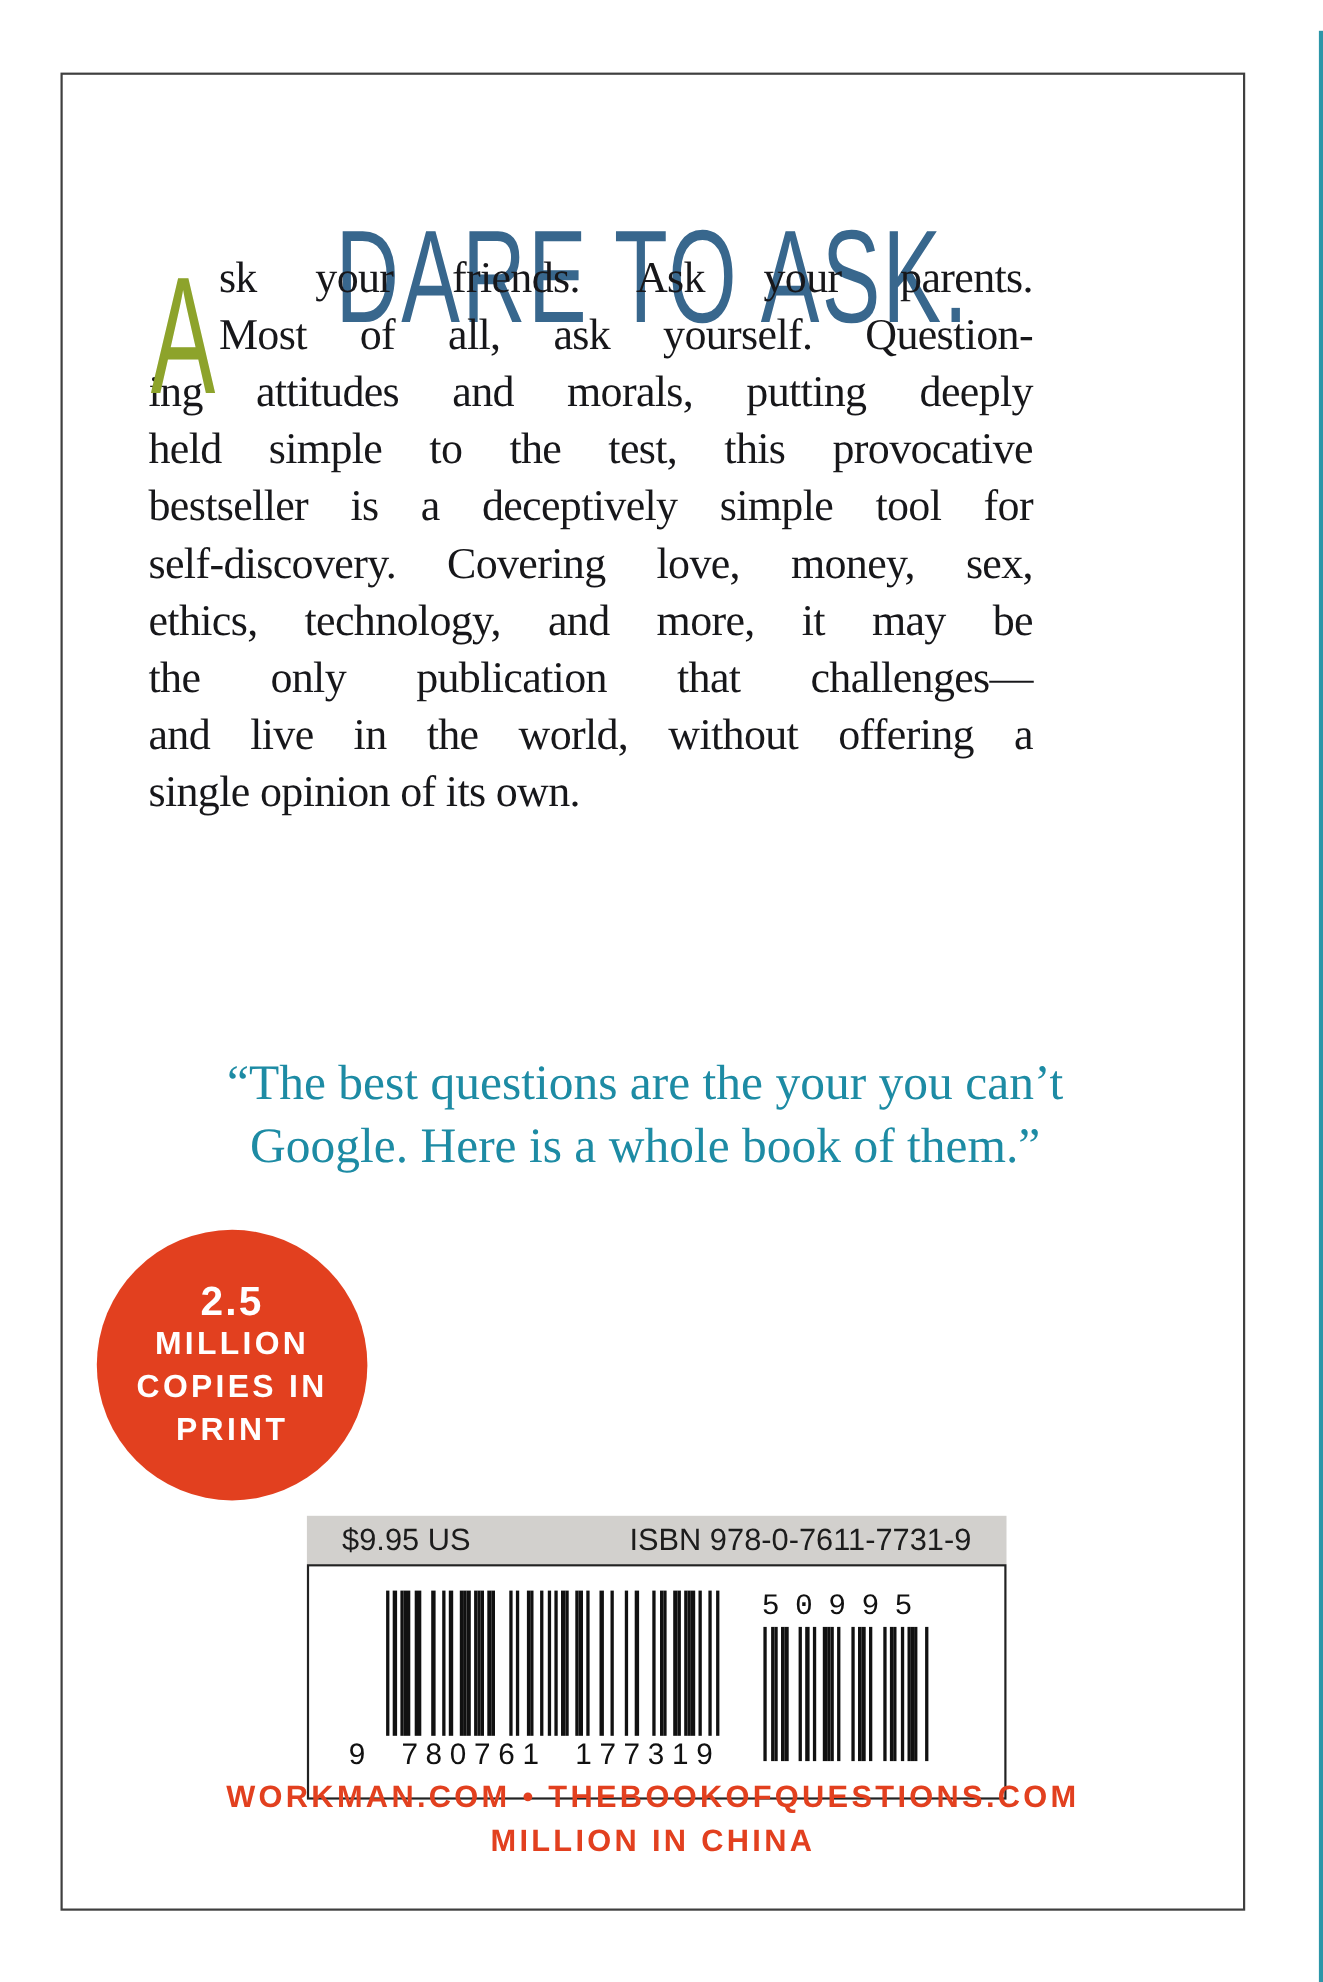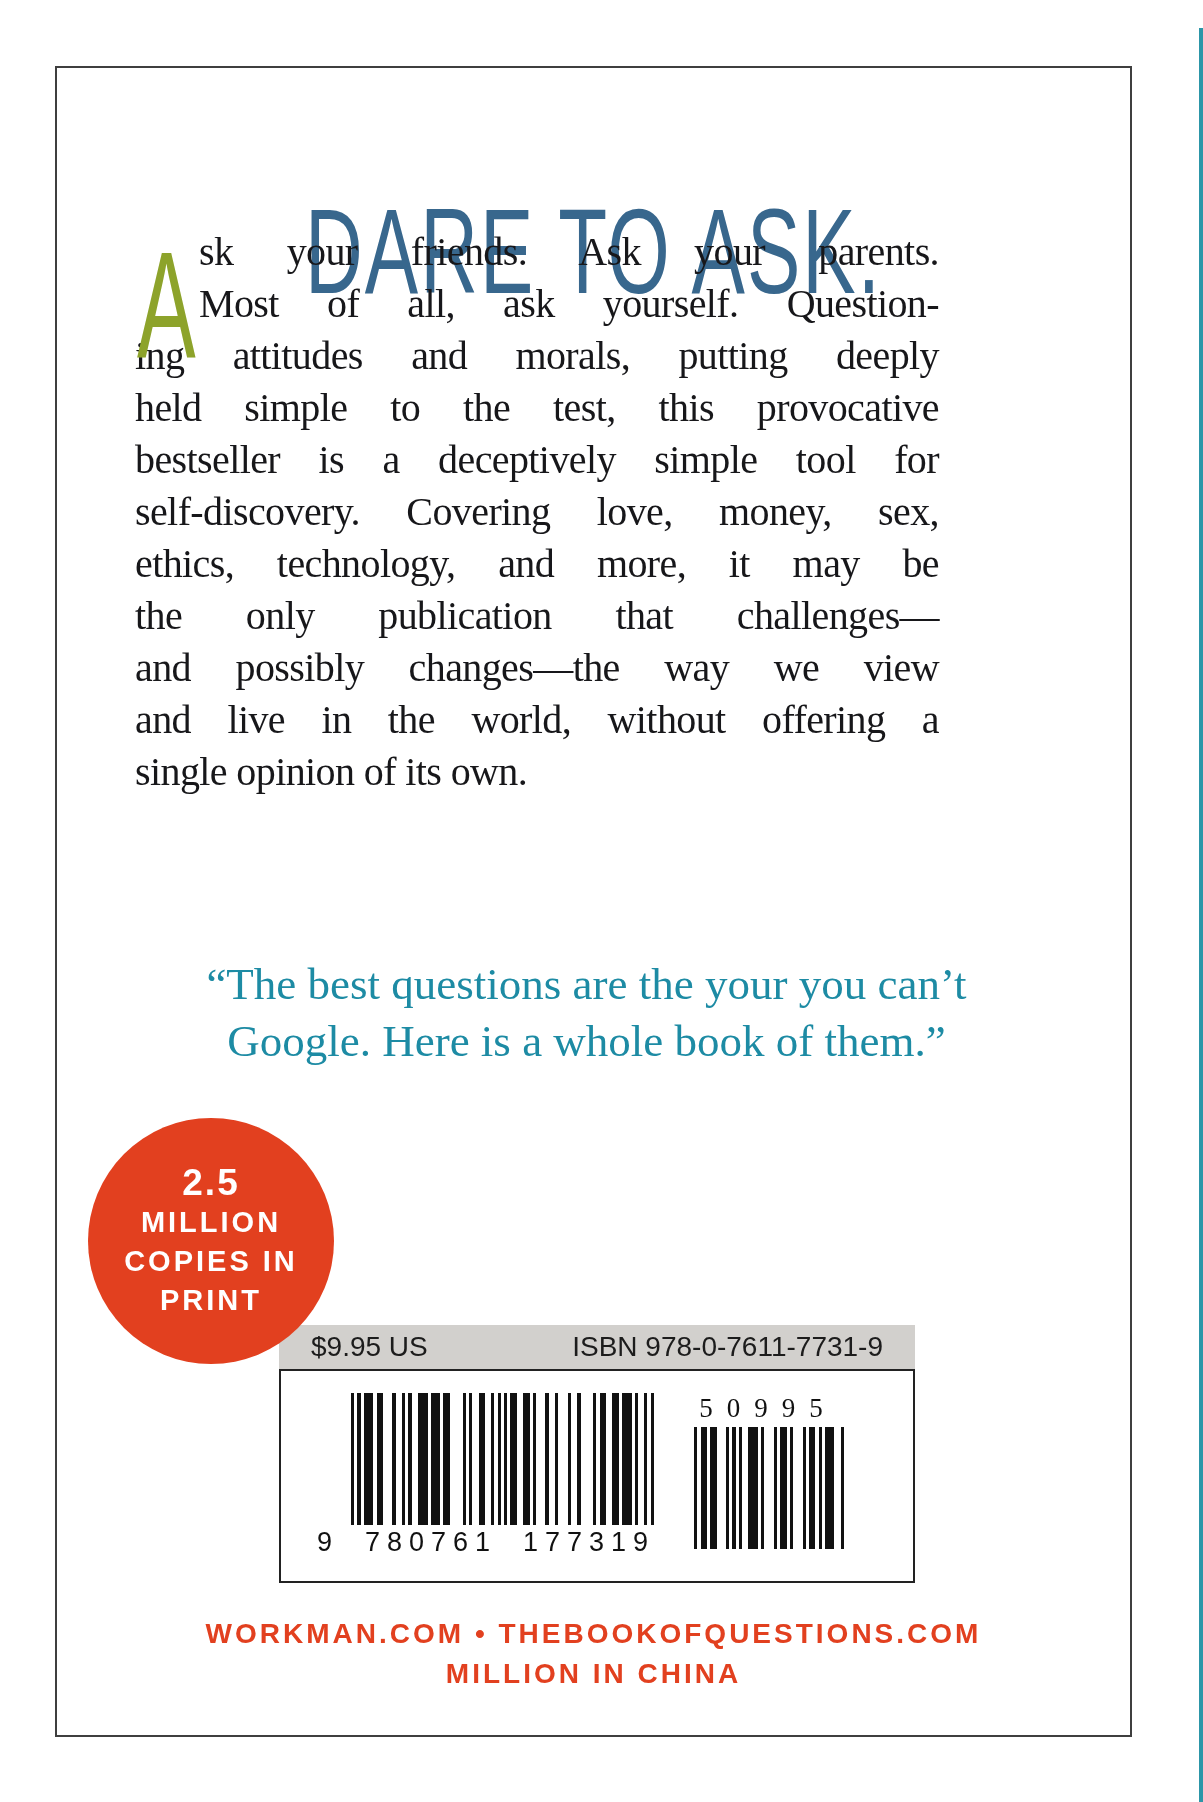--- a/index.html
+++ b/index.html
@@ -41,42 +41,42 @@
     color:#1d8ba4;font-size:45px;line-height:57px;
   }
   .attribution{
     position:absolute;left:0;right:0;top:1018px;text-align:center;
     color:#1d8ba4;line-height:47px;
   }
   .attr-name{font-size:41px;font-variant:small-caps;letter-spacing:3px;}
   .attr-role{font-size:39px;}
   .attr-work{font-size:41px;font-style:italic;}
   
-  .barcode-panel{position:absolute;left:222px;top:1257px;width:636px;}
+  .barcode-panel{position:absolute;left:222px;top:1310px;width:636px;}
   .bc-header{
     height:44px;background:#d2d0cd;display:flex;align-items:center;
     justify-content:space-between;padding:0 32px;box-sizing:border-box;
     font-family:"Liberation Sans", sans-serif;font-size:28px;color:#1c1c1c;
   }
   .bc-box{
     position:relative;height:214px;background:#ffffff;
     border:2px solid #222222;box-sizing:border-box;
   }
   .bars{display:flex;align-items:stretch;}
   .ean13{position:absolute;left:70px;top:22px;width:304px;}
   .ean13 .bars{height:132px;}
   .ean13 .digits{
     position:relative;left:-34px;width:338px;display:flex;
     justify-content:space-between;margin-top:2px;
     font-family:"Liberation Sans", sans-serif;font-size:27px;
     letter-spacing:7px;color:#111111;
   }
   .ean5{position:absolute;left:410px;top:22px;width:154px;}
   .ean5 .digits5{
-    text-align:center;font-family:Liberation Serif, serif;
+    text-align:center;font-family:Liberation Mono, monospace;
     font-size:27px;letter-spacing:14px;color:#111111;margin-bottom:3px;
   }
   .ean5 .bars{height:122px;}
   
   .badge{
     position:absolute;left:31px;top:1050px;width:246px;height:246px;
     border-radius:50%;background:#e2401f;color:#ffffff;
     display:flex;flex-direction:column;align-items:center;justify-content:center;
     font-family:"Liberation Sans", sans-serif;font-weight:bold;text-align:center;
   }
@@ -103,21 +103,20 @@
     <div class="body">
       <span class="dropcap">A</span>
       <div class="bline indent">sk your friends. Ask your parents.</div>
       <div class="bline indent">Most of all, ask yourself. Question-</div>
       <div class="bline">ing attitudes and morals, putting deeply</div>
       <div class="bline">held simple to the test, this provocative</div>
       <div class="bline">bestseller is a deceptively simple tool for</div>
       <div class="bline">self-discovery. Covering love, money, sex,</div>
       <div class="bline">ethics, technology, and more, it may be</div>
       <div class="bline">the only publication that challenges—</div>
-      <div class="bline">and possibly changes—the way we view</div>
       <div class="bline">and live in the world, without offering a</div>
       <div class="bline last">single opinion of its own.</div>
     </div>
 
     <div class="quote">
       <div>“The best questions are the your you can’t</div>
       <div>Google. Here is a whole book of them.”</div>
     </div>
 
 

